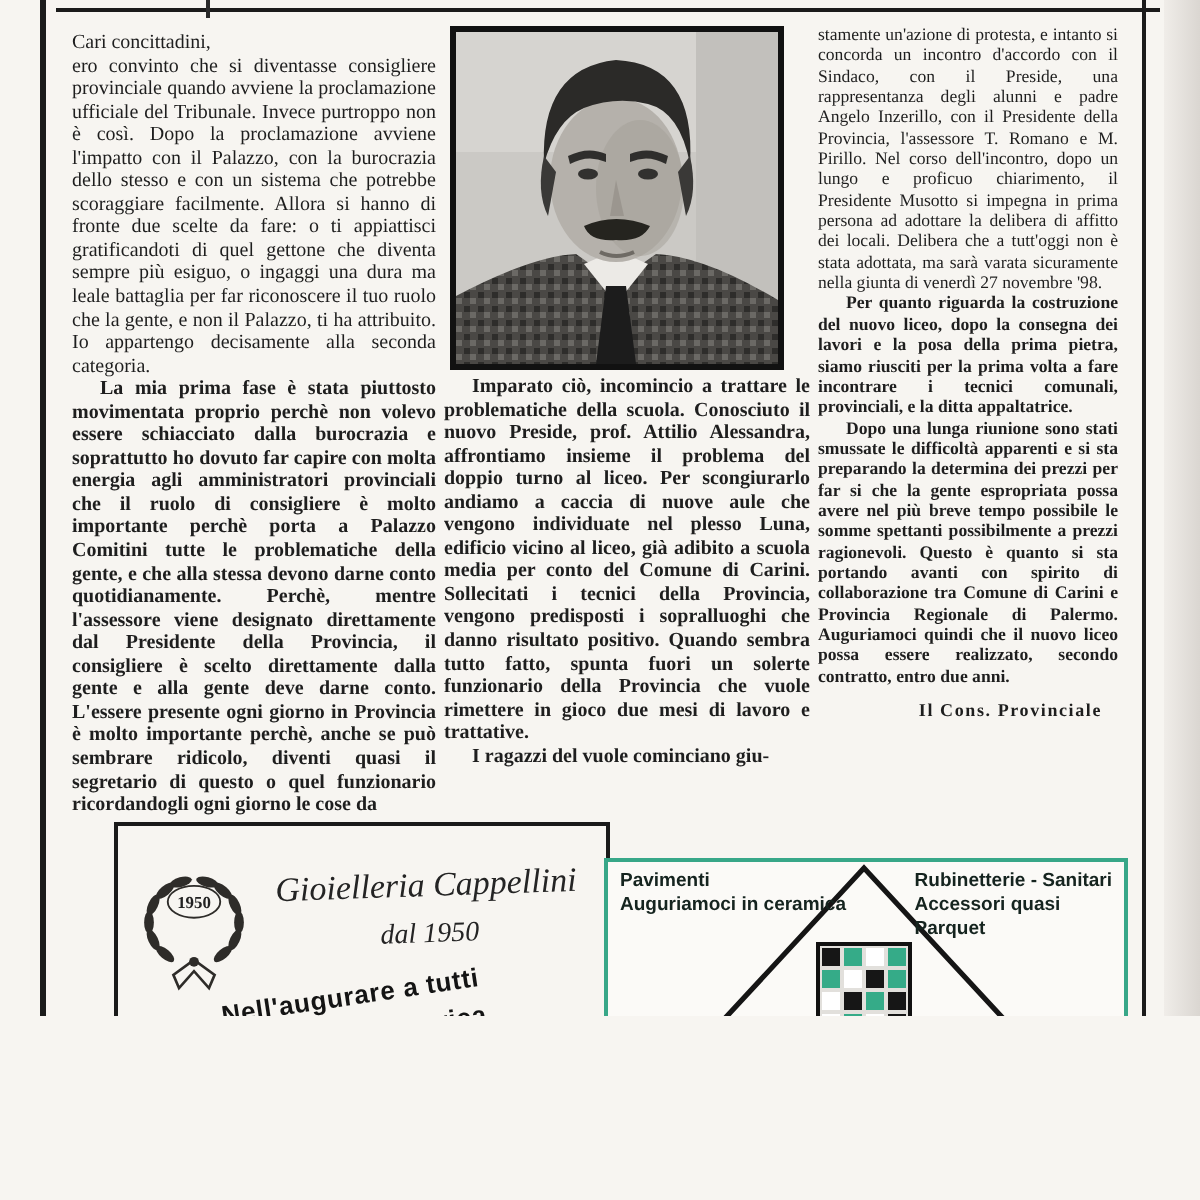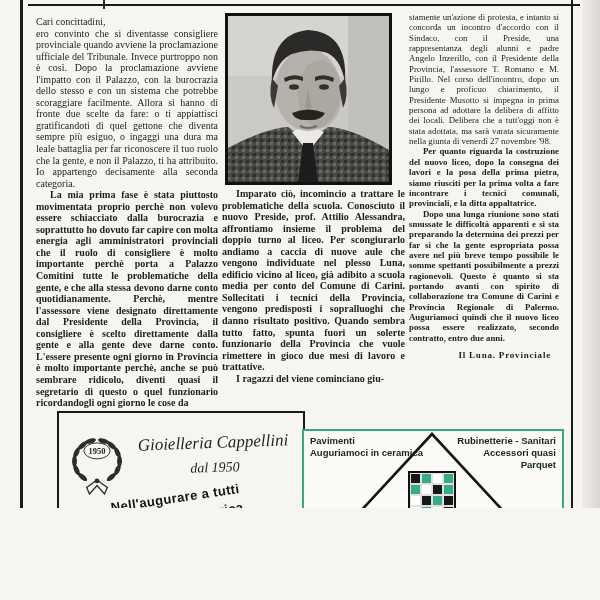--- a/index.html
+++ b/index.html
@@ -41,21 +41,21 @@
     font-family:"Liberation Sans",sans-serif;font-weight:bold;font-size:13px;
     line-height:18.5px;text-align:center;color:#141414;letter-spacing:0.4px;}
   .jw-message .msg-last{transform:translate(30px,4px);}
 
   
   .ad-buzzetta{position:absolute;left:302px;top:429px;width:262px;height:171px;
     border:2.5px solid #38a788;box-sizing:border-box;background:#fbfaf7;}
   .bz-corner{position:absolute;top:4px;font-family:"Liberation Sans",sans-serif;
     font-weight:bold;font-size:9.5px;line-height:12px;color:#15241f;}
   .bz-tl{left:6px;text-align:left;}
-  .bz-tr{right:6px;text-align:right;}
+  .bz-tr{right:6px;text-align:left;}
   .bz-diamond{position:absolute;left:0;top:0;width:257px;height:166px;}
   .bz-checker{position:absolute;left:104px;top:40px;width:48px;height:48px;
     border:2px solid #111;box-sizing:border-box;background:#fff;
     display:grid;grid-template-columns:repeat(4,1fr);grid-template-rows:repeat(4,1fr);}
   .bz-checker div{border:0.5px solid #e2e0dc;}
   .cg{background:#35ab88;} .cb{background:#161616;} .cw{background:#ffffff;}
   .bz-brand{position:absolute;left:0;right:0;top:96px;text-align:center;
     font-weight:bold;font-size:37px;letter-spacing:1px;color:#2fa585;
     transform:scaleY(1.04);}
 </style>
@@ -109,29 +109,29 @@
   </figure>
 
   <div class="col col1">
     <p>Cari concittadini,</p>
     <p>ero convinto che si diventasse consigliere provinciale quando avviene la proclamazione ufficiale del Tribunale. Invece purtroppo non è così. Dopo la proclamazione avviene l'impatto con il Palazzo, con la burocrazia dello stesso e con un sistema che potrebbe scoraggiare facilmente. Allora si hanno di fronte due scelte da fare: o ti appiattisci gratificandoti di quel gettone che diventa sempre più esiguo, o ingaggi una dura ma leale battaglia per far riconoscere il tuo ruolo che la gente, e non il Palazzo, ti ha attribuito. Io appartengo decisamente alla seconda categoria.</p>
     <p class="ind">La mia prima fase è stata piuttosto movimentata proprio perchè non volevo essere schiacciato dalla burocrazia e soprattutto ho dovuto far capire con molta energia agli amministratori provinciali che il ruolo di consigliere è molto importante perchè porta a Palazzo Comitini tutte le problematiche della gente, e che alla stessa devono darne conto quotidianamente. Perchè, mentre l'assessore viene designato direttamente dal Presidente della Provincia, il consigliere è scelto direttamente dalla gente e alla gente deve darne conto. L'essere presente ogni giorno in Provincia è molto importante perchè, anche se può sembrare ridicolo, diventi quasi il segretario di questo o quel funzionario ricordandogli ogni giorno le cose da</p>
   </div>
 
   <div class="col col2">
     <p class="ind">Imparato ciò, incomincio a trattare le problematiche della scuola. Conosciuto il nuovo Preside, prof. Attilio Alessandra, affrontiamo insieme il problema del doppio turno al liceo. Per scongiurarlo andiamo a caccia di nuove aule che vengono individuate nel plesso Luna, edificio vicino al liceo, già adibito a scuola media per conto del Comune di Carini. Sollecitati i tecnici della Provincia, vengono predisposti i sopralluoghi che danno risultato positivo. Quando sembra tutto fatto, spunta fuori un solerte funzionario della Provincia che vuole rimettere in gioco due mesi di lavoro e trattative.</p>
-    <p class="ind">I ragazzi del viene cominciano giu-</p>
+    <p class="ind">I ragazzi del vuole cominciano giu-</p>
   </div>
 
   <div class="col col3">
     <p>stamente un'azione di protesta, e intanto si concorda un incontro d'accordo con il Sindaco, con il Preside, una rappresentanza degli alunni e padre Angelo Inzerillo, con il Presidente della Provincia, l'assessore T. Romano e M. Pirillo. Nel corso dell'incontro, dopo un lungo e proficuo chiarimento, il Presidente Musotto si impegna in prima persona ad adottare la delibera di affitto dei locali. Delibera che a tutt'oggi non è stata adottata, ma sarà varata sicuramente nella giunta di venerdì 27 novembre '98.</p>
     <p class="ind">Per quanto riguarda la costruzione del nuovo liceo, dopo la consegna dei lavori e la posa della prima pietra, siamo riusciti per la prima volta a fare incontrare i tecnici comunali, provinciali, e la ditta appaltatrice.</p>
     <p class="ind">Dopo una lunga riunione sono stati smussate le difficoltà apparenti e si sta preparando la determina dei prezzi per far si che la gente espropriata possa avere nel più breve tempo possibile le somme spettanti possibilmente a prezzi ragionevoli. Questo è quanto si sta portando avanti con spirito di collaborazione tra Comune di Carini e Provincia Regionale di Palermo. Auguriamoci quindi che il nuovo liceo possa essere realizzato, secondo contratto, entro due anni.</p>
     <div class="signature">
-      <div>Il Luna. Provinciale</div>
+      <div>Il Cons. Provinciale</div>
     </div>
   </div>
 
   <section class="ad-jeweler">
     <svg class="wreath" viewBox="0 0 64 86">
       <g fill="#2e2c29">
         <ellipse cx="56" cy="40" rx="6" ry="2.6" transform="rotate(90 56 40)"></ellipse>
         <ellipse cx="53.8" cy="49.3" rx="6" ry="2.6" transform="rotate(115 53.8 49.3)"></ellipse>
         <ellipse cx="47.4" cy="56.9" rx="6" ry="2.6" transform="rotate(140 47.4 56.9)"></ellipse>
         <ellipse cx="53.8" cy="30.7" rx="6" ry="2.6" transform="rotate(65 53.8 30.7)"></ellipse>

